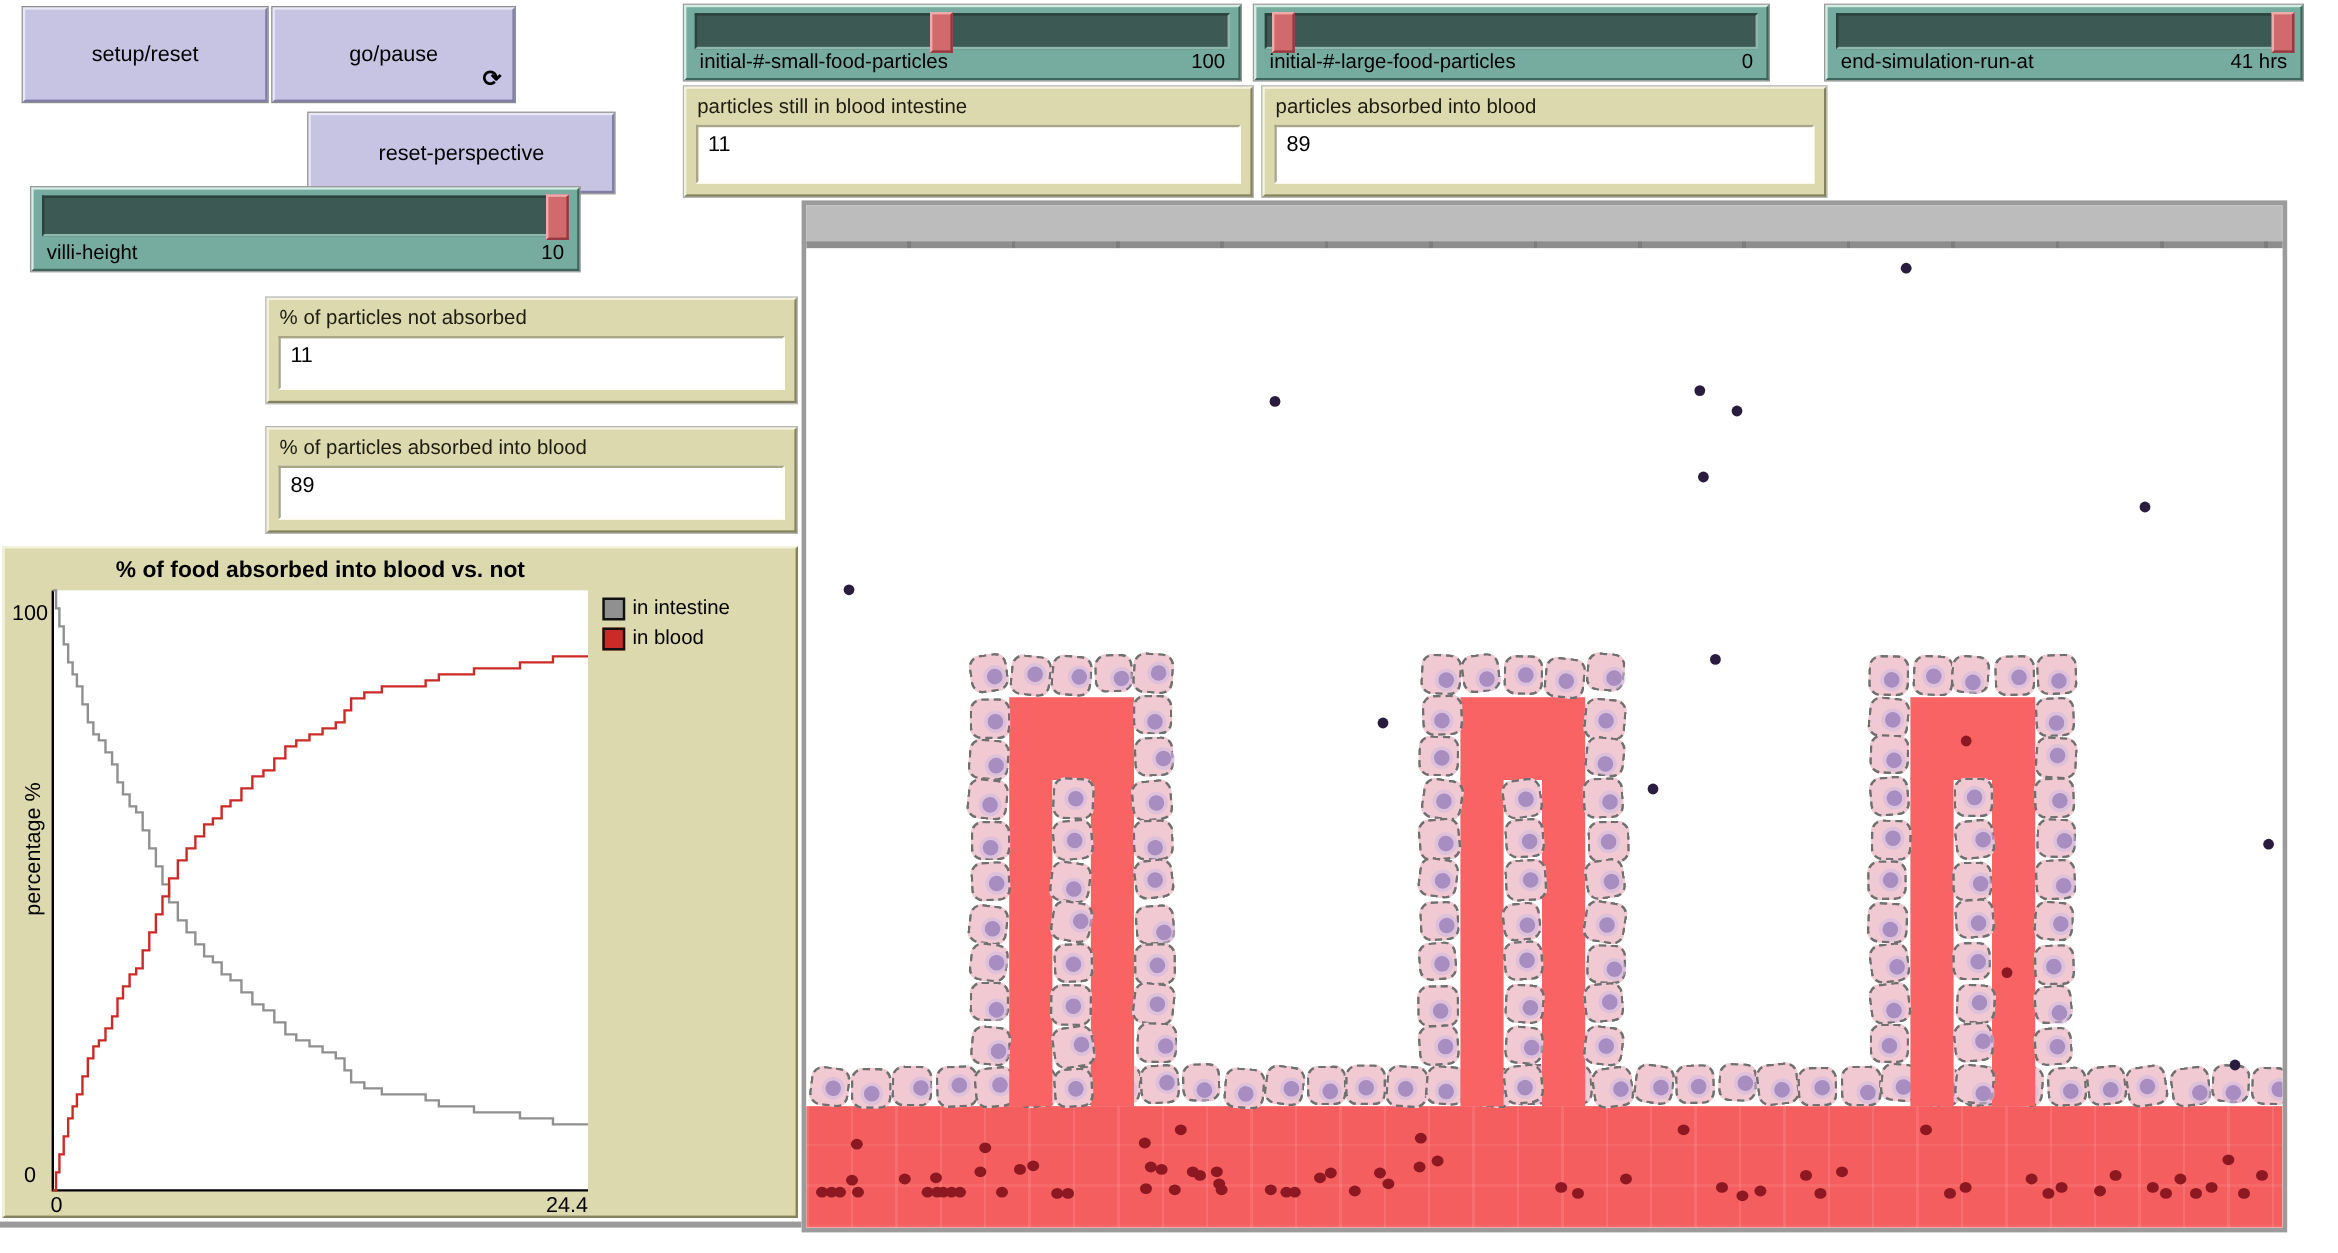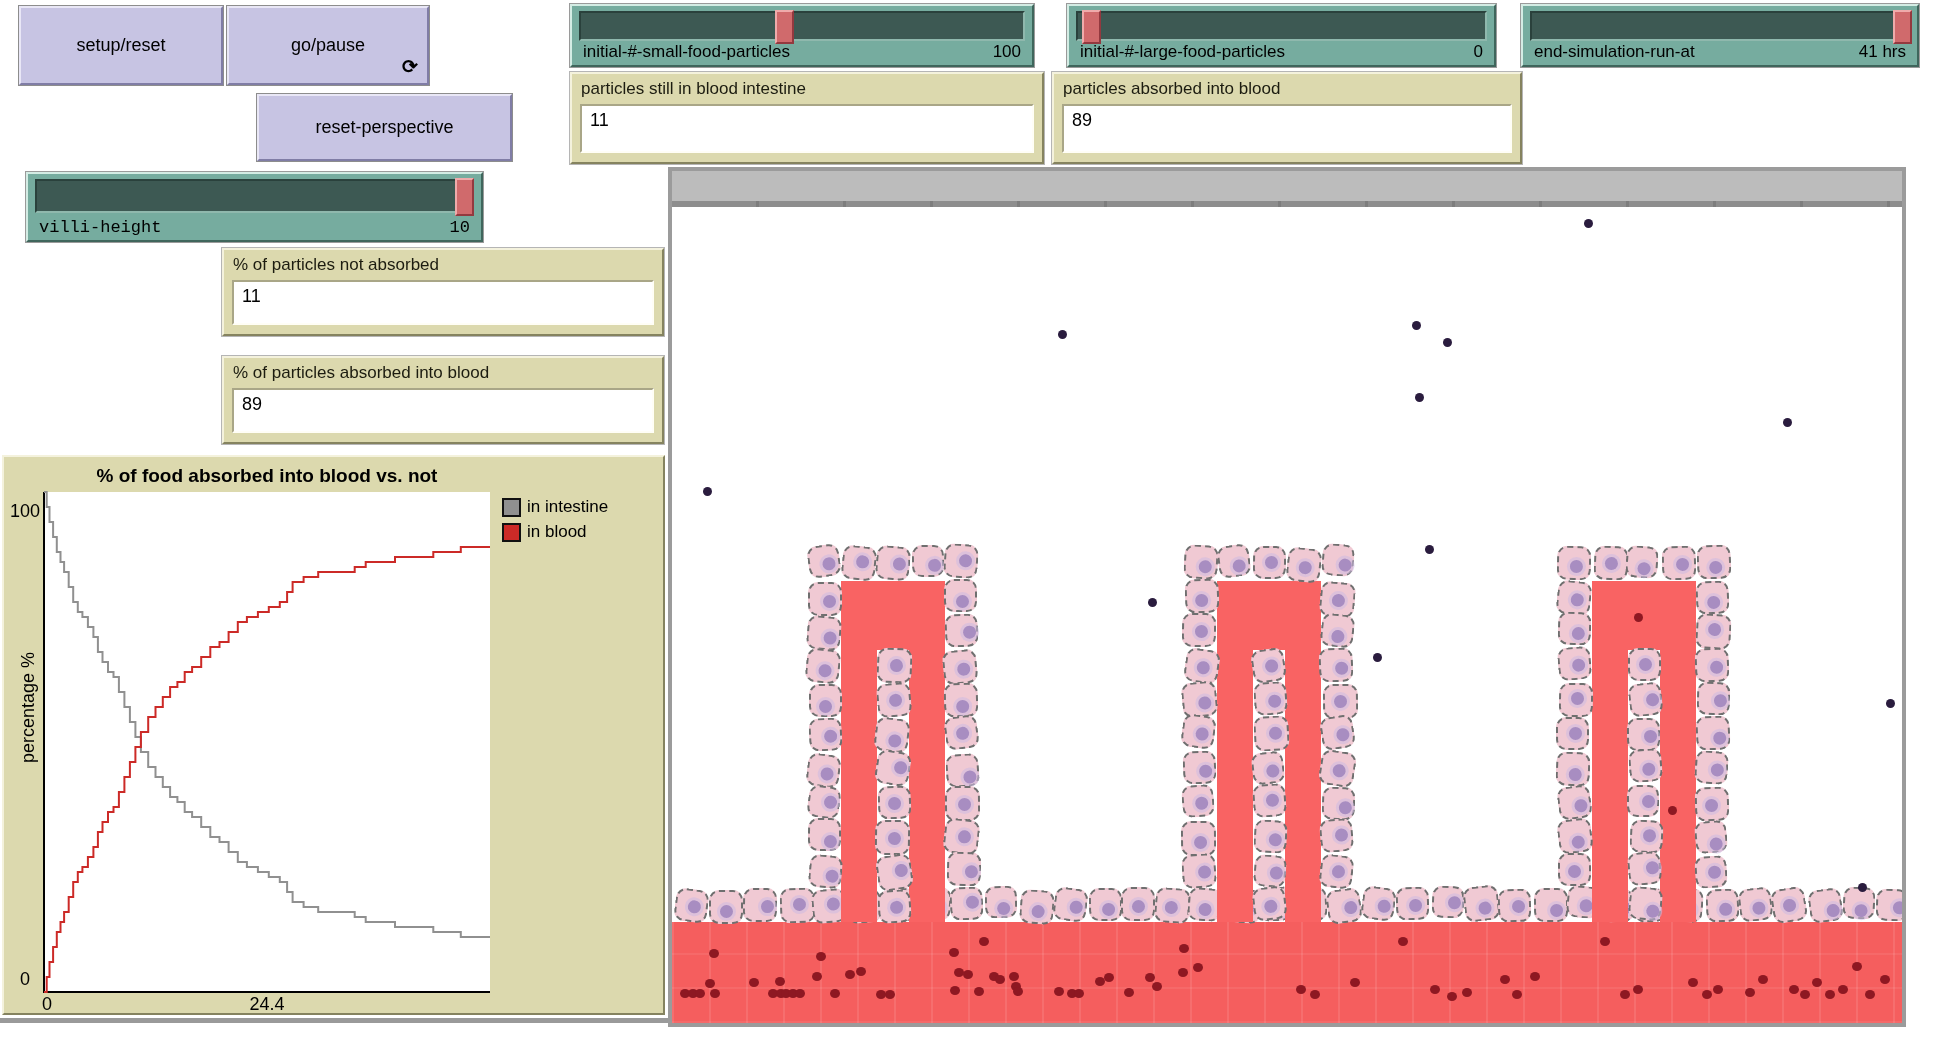--- a/index.html
+++ b/index.html
@@ -83,39 +83,39 @@
 
   <div class="nl-slider" style="left:570px;top:4px;width:460px;height:59px;">
     <div class="track">
       <div class="handle" style="left:44%;"></div>
     </div>
     <div class="srow">
       <span>initial-#-small-food-particles</span>
       <span>100</span>
     </div>
   </div>
-  <div class="nl-slider" style="left:1067px;top:4px;width:425px;height:59px;text-decoration:underline;">
+  <div class="nl-slider" style="left:1045px;top:4px;width:425px;height:59px;text-decoration:underline;">
     <div class="track">
       <div class="handle" style="left:1%;"></div>
     </div>
     <div class="srow">
       <span>initial-#-large-food-particles</span>
       <span>0</span>
     </div>
   </div>
   <div class="nl-slider" style="left:1521px;top:4px;width:394px;height:59px;">
     <div class="track">
       <div class="handle" style="left:96%;"></div>
     </div>
     <div class="srow">
       <span>end-simulation-run-at</span>
       <span>41 hrs</span>
     </div>
   </div>
-  <div class="nl-slider" style="left:26px;top:172px;width:453px;height:66px;font-family:Liberation Mono, monospace;">
+  <div class="nl-slider" style="left:26px;top:156px;width:453px;height:66px;">
     <div class="track" style="height:30px;">
       <div class="handle" style="left:96%;height:34px;"></div>
     </div>
     <div class="srow">
       <span>villi-height</span>
       <span>10</span>
     </div>
   </div>
 
   <div class="nl-mon" style="left:570px;top:72px;width:470px;height:88px;">
@@ -148,21 +148,21 @@
     <div id="plot-area"></div>
     <svg id="plot-svg" class="abs" style="left:0;top:0;" width="659" height="556">
         <path d="M40 35 V535 H486" stroke="#000" stroke-width="2" fill="none"></path>
         <path d="M40 35 H42.7 V50.0 H45.5 V65.0 H49.1 V80.0 H52.8 V95.0 H56.5 V105.0 H60.1 V115.0 H64.7 V130.0 H69.2 V145.0 H73.8 V155.0 H78.4 V160.0 H83.9 V170.0 H89.4 V180.0 H93.9 V195.0 H98.5 V205.0 H104.0 V215.0 H109.5 V220.0 H114.9 V235.0 H120.4 V250.0 H125.9 V265.0 H131.4 V280.0 H136.9 V295.0 H144.2 V310.0 H151.5 V320.0 H158.8 V330.0 H166.1 V340.0 H173.4 V345.0 H180.7 V355.0 H188.1 V360.0 H197.2 V370.0 H206.3 V380.0 H215.5 V385.0 H224.6 V395.0 H233.8 V405.0 H242.9 V410.0 H253.9 V415.0 H264.8 V420.0 H275.8 V425.0 H283.1 V435.0 H288.6 V445.0 H299.6 V450.0 H314.2 V455.0 H336.1 V455.0 H350.7 V460.0 H361.7 V465.0 H380.0 V465.0 H391.0 V470.0 H414.7 V470.0 H429.3 V475.0 H447.6 V475.0 H456.8 V480.0 H486.0 V480.0" stroke="#909090" stroke-width="2" fill="none"></path>
         <path d="M40 535 H42.7 V520.0 H45.5 V505.0 H49.1 V490.0 H52.8 V475.0 H56.5 V465.0 H60.1 V455.0 H64.7 V440.0 H69.2 V425.0 H73.8 V415.0 H78.4 V410.0 H83.9 V400.0 H89.4 V390.0 H93.9 V375.0 H98.5 V365.0 H104.0 V355.0 H109.5 V350.0 H114.9 V335.0 H120.4 V320.0 H125.9 V305.0 H131.4 V290.0 H136.9 V275.0 H144.2 V260.0 H151.5 V250.0 H158.8 V240.0 H166.1 V230.0 H173.4 V225.0 H180.7 V215.0 H188.1 V210.0 H197.2 V200.0 H206.3 V190.0 H215.5 V185.0 H224.6 V175.0 H233.8 V165.0 H242.9 V160.0 H253.9 V155.0 H264.8 V150.0 H275.8 V145.0 H283.1 V135.0 H288.6 V125.0 H299.6 V120.0 H314.2 V115.0 H336.1 V115.0 H350.7 V110.0 H361.7 V105.0 H380.0 V105.0 H391.0 V100.0 H414.7 V100.0 H429.3 V95.0 H447.6 V95.0 H456.8 V90.0 H486.0 V90.0" stroke="#cc2a27" stroke-width="2" fill="none"></path>
       </svg>
     <div class="ptick" style="right:623px;top:44px;width:34px;text-align:right;">100</div>
     <div class="ptick" style="left:16px;top:512px;">0</div>
     <div id="ylab">percentage %</div>
     <div class="ptick" style="left:38px;top:537px;">0</div>
-    <div class="ptick" style="left:40px;top:537px;width:446px;text-align:center;">24.4</div>
+    <div class="ptick" style="left:40px;top:537px;width:446px;text-align:right;">24.4</div>
     <div class="leg-row" style="top:40px;">
       <span class="leg-sw" id="sw0" style="background: rgb(144, 144, 144);"></span>
       <span class="leg-tx">in intestine</span>
     </div>
     <div class="leg-row" style="top:65px;">
       <span class="leg-sw" id="sw1" style="background: rgb(204, 42, 39);"></span>
       <span class="leg-tx">in blood</span>
     </div>
   </div>
 

